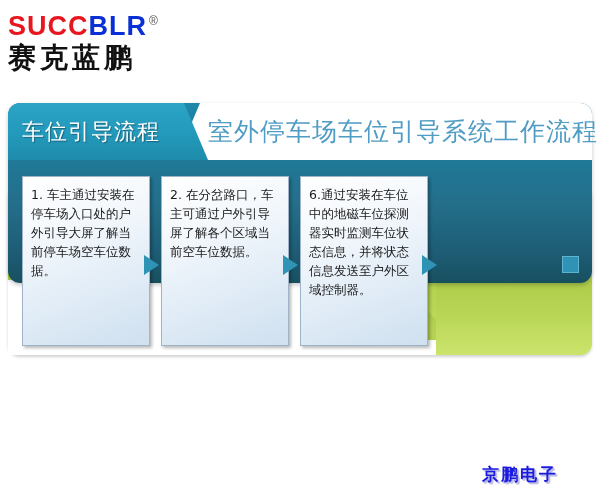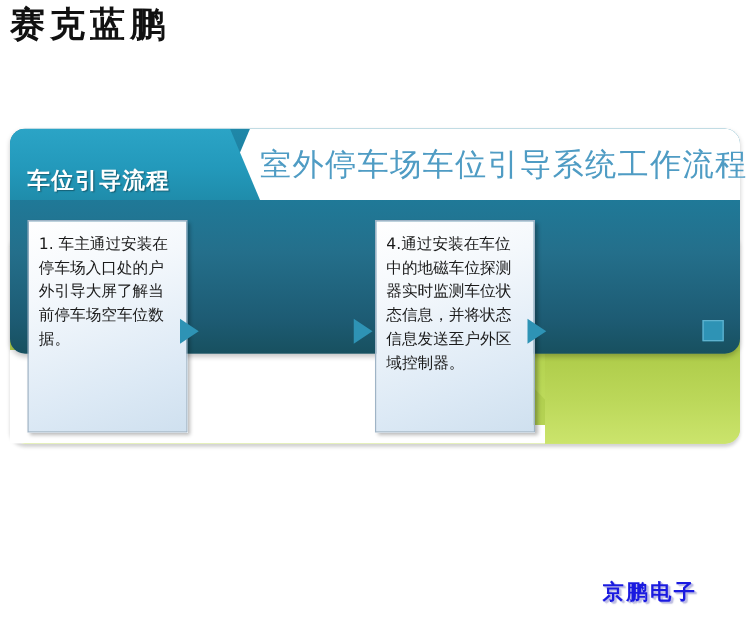--- a/index.html
+++ b/index.html
@@ -18,21 +18,21 @@
     font-weight:bold;font-size:27px;letter-spacing:1px;
     line-height:30px;white-space:nowrap;
   }
   .lw-red{color:#e8171f;}
   .lw-blue{color:#0a2fd4;}
   .lw-reg{
     font-size:12px;vertical-align:super;color:#555;
     font-weight:normal;margin-left:2px;
   }
   .logo-cn{
-    font-family:Liberation Mono, monospace;
+    font-family:Liberation Serif, serif;
     font-weight:bold;font-size:28px;color:#111;
     letter-spacing:4px;line-height:32px;margin-top:1px;
     white-space:nowrap;
   }
 
   
   .green-panel{
     position:absolute;left:8px;top:185px;width:584px;height:170px;
     background:linear-gradient(180deg,#9cbf3e 0%,#a9c944 35%,#b9d756 72%,#c7e066 100%);
     border-radius:12px;
@@ -70,23 +70,23 @@
     border-top-right-radius:12px;
   }
   
   .banner-tab{
     position:absolute;left:8px;top:103px;width:200px;height:57px;
     background:linear-gradient(180deg,#2ba4c6 0%,#2399bb 55%,#1f8cab 100%);
     border-top-left-radius:12px;
     clip-path:polygon(0 0, 176px 0, 200px 57px, 0 57px);
   }
   .banner-tab-label{
-    position:absolute;left:22px;top:125px;
+    position:absolute;left:22px;top:112px;
     font-family:"DejaVu Sans","Liberation Sans",sans-serif;
-    font-weight:bold;font-size:18px;color:#ffffff;
+    font-weight:normal;font-size:22px;color:#ffffff;
     letter-spacing:1px;line-height:40px;
     text-shadow:1px 1px 1px rgba(0,0,0,.35);
     white-space:nowrap;
   }
   .banner-title{
     position:absolute;left:208px;top:112px;
     font-family:"DejaVu Sans","Liberation Sans",sans-serif;
     font-size:25px;color:#4f9cc4;
     letter-spacing:1px;line-height:40px;
     white-space:nowrap;
@@ -139,40 +139,44 @@
     text-shadow:1px 1px 0 #b9b9e8, 2px 2px 1px rgba(120,120,190,.5);
     white-space:nowrap;
   }
 </style>
 </head>
 <body>
 
 <div class="stage">
 
   <div class="logo">
+    <div class="logo-word"><span class="lw-red">SUCC</span><span class="lw-blue">BLR</span><span class="lw-reg">®</span></div>
     <div class="logo-cn">赛克蓝鹏</div>
   </div>
 
   <div class="green-panel"></div>
   <div class="green-notch"></div>
   <div class="green-tail-bevel"></div>
   <div class="green-tail"></div>
 
   <div class="teal-panel"></div>
   <div class="teal-cut"></div>
   <div class="banner-tab"></div>
   <div class="banner-tab-label">车位引导流程</div>
   <div class="banner-title">室外停车场车位引导系统工作流程</div>
 
   <div class="boxes">
     <div class="flow-box b1">
       <div class="flow-box-text">1. 车主通过安装在停车场入口处的户外引导大屏了解当前停车场空车位数据。</div>
     </div>
+    <div class="flow-box b2">
+      <div class="flow-box-text">2. 在分岔路口，车主可通过户外引导屏了解各个区域当前空车位数据。</div>
+    </div>
     <div class="flow-box b3">
-      <div class="flow-box-text">4.通过安装在车位中的地磁车位探测器实时监测车位状态信息，并将状态信息发送至户外区域控制器。</div>
+      <div class="flow-box-text">6.通过安装在车位中的地磁车位探测器实时监测车位状态信息，并将状态信息发送至户外区域控制器。</div>
     </div>
 
     <div class="arrow a1"></div>
     <div class="arrow a2"></div>
     <div class="arrow a3"></div>
     <div class="end-square"></div>
   </div>
 
   <div class="footer-brand">京鹏电子</div>
 

